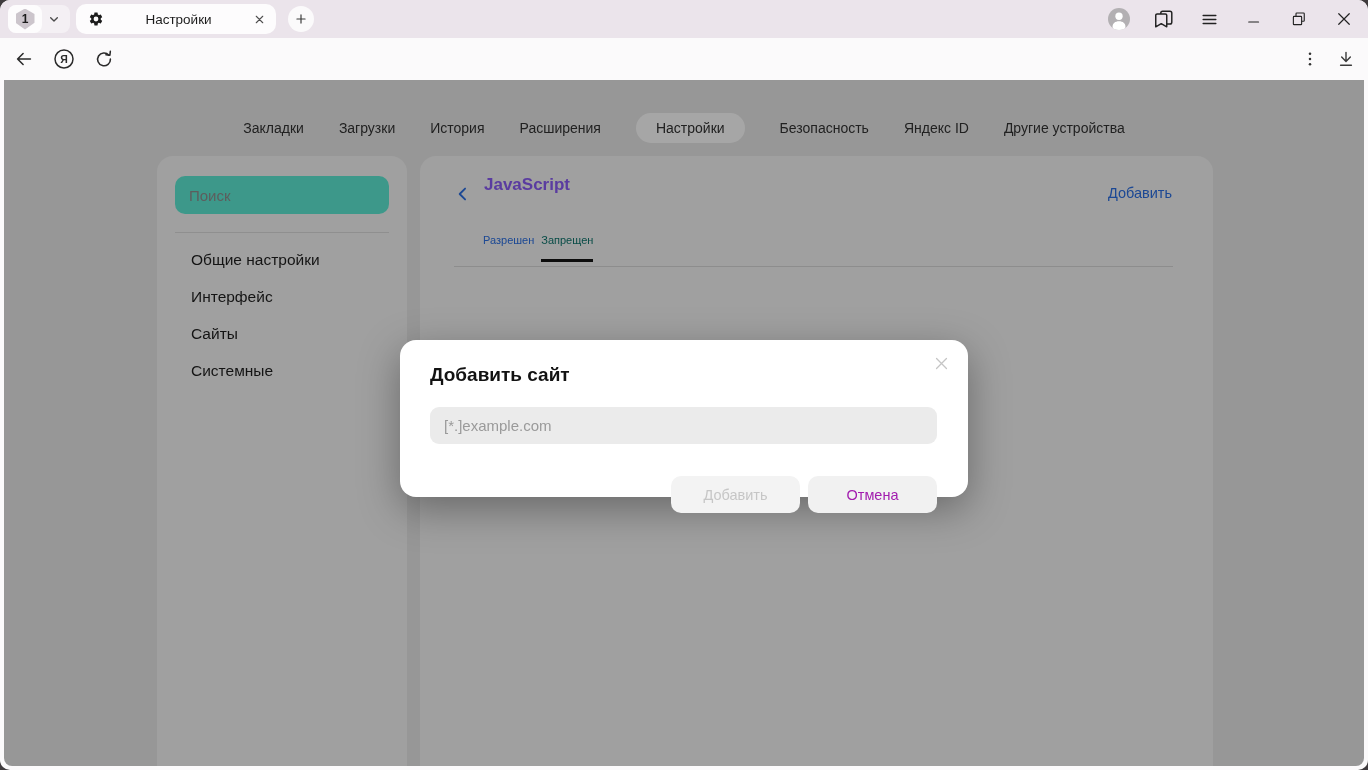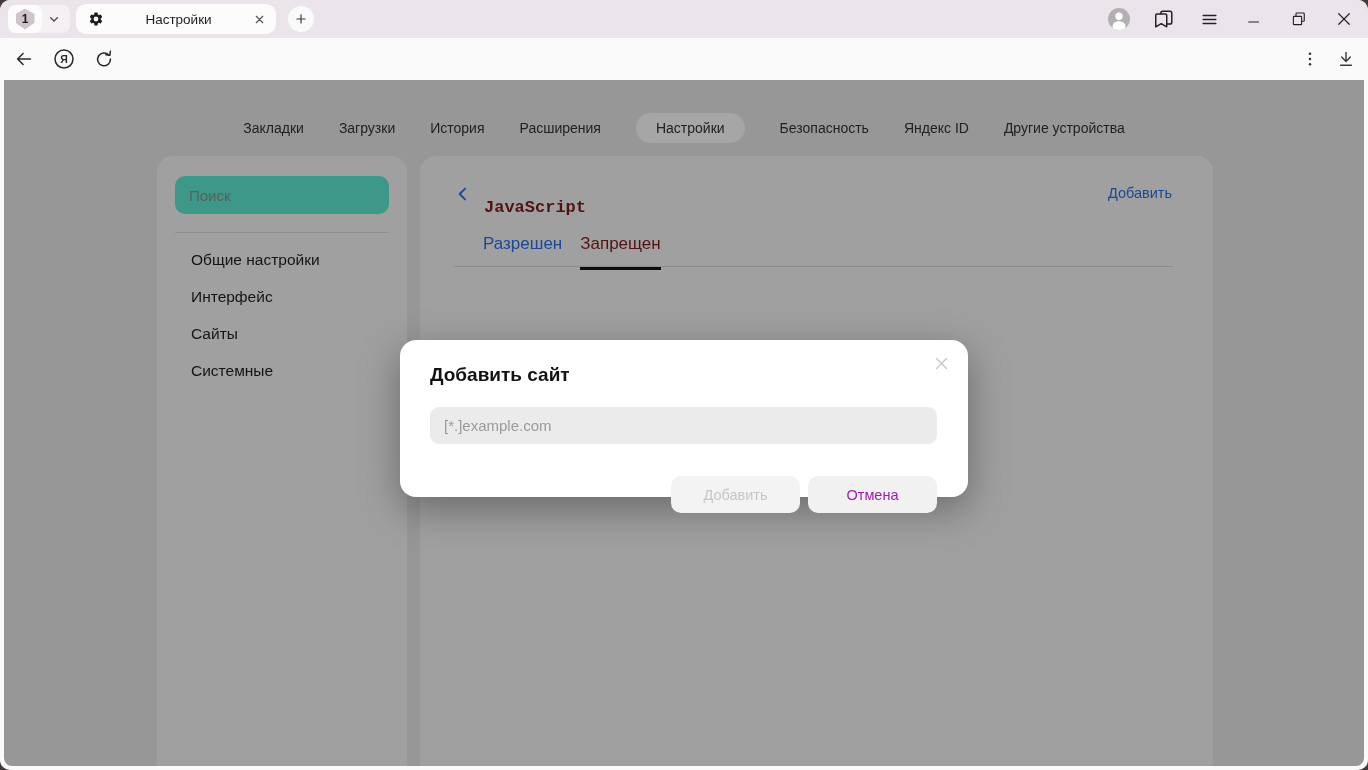--- a/index.html
+++ b/index.html
@@ -32,25 +32,25 @@
   .navitem.active{background:#ffffff;border-radius:16px;padding:0 20px;}
   .card{position:absolute;top:76px;bottom:0;background:#f6f6f6;border-radius:16px 16px 0 0;}
   .sidebar{left:153px;width:250px;box-sizing:border-box;padding:20px 18px 0 18px;}
   .search-input{width:100%;height:38px;border:none;outline:none;border-radius:10px;background:#5eead4;padding:0 14px;box-sizing:border-box;font-size:15px;color:#333;font-family:inherit;}
   .search-input::placeholder{color:#8f8f8f;}
   .sb-divider{height:1px;background:#dcdcdc;margin-top:18px;}
   .sb-list{margin-top:8px;}
   .sb-item{height:37px;display:flex;align-items:center;padding-left:16px;font-size:15.5px;color:#1f1f1f;}
   .main{left:416px;width:793px;}
   .panel-back{position:absolute;left:33px;top:28px;width:20px;height:20px;}
-  .panel-title{position:absolute;left:64px;top:42px;font-size:17px;font-weight:700;color:#7f1d1d;font-family:Liberation Mono, monospace;}
+  .panel-title{position:absolute;left:64px;top:19px;font-size:17px;font-weight:700;color:#8b5cf6;}
   .panel-add{position:absolute;right:41px;top:29px;font-size:14.5px;color:#2b6fe3;}
-  .panel-tabs{position:absolute;left:63px;top:78px;display:flex;gap:18px;font-size:17px;}
+  .panel-tabs{position:absolute;left:63px;top:78px;display:flex;gap:7px;font-size:11px;}
   .ptab{padding-bottom:13px;border-bottom:3px solid transparent;color:#2b6fe3;}
-  .ptab.active{color:#7f1d1d;border-bottom-color:#141414;}
+  .ptab.active{color:#0f766e;border-bottom-color:#141414;}
   .hairline{position:absolute;left:34px;right:40px;top:110px;height:1px;background:#d9d9d9;}
   .dim{position:absolute;inset:0;background:rgba(0,0,0,0.35);z-index:5;}
 
   
   .modal{position:absolute;left:400px;top:340px;width:568px;height:157px;background:#ffffff;border-radius:16px;box-shadow:0 12px 40px rgba(0,0,0,.35);z-index:10;}
   .modal-title{position:absolute;left:30px;top:24px;font-size:19px;font-weight:700;color:#121212;}
   .modal-close{position:absolute;right:17px;top:13px;width:20px;height:20px;display:flex;align-items:center;justify-content:center;}
   .modal-input{position:absolute;left:30px;top:67px;width:507px;height:37px;border:none;outline:none;border-radius:9px;background:#ebebeb;padding:14px 14px;box-sizing:border-box;font-size:15px;color:#333;font-family:inherit;}
   .modal-input::placeholder{color:#9a9a9a;}
   .modal-btns{position:absolute;right:31px;top:136px;display:flex;gap:8px;}

